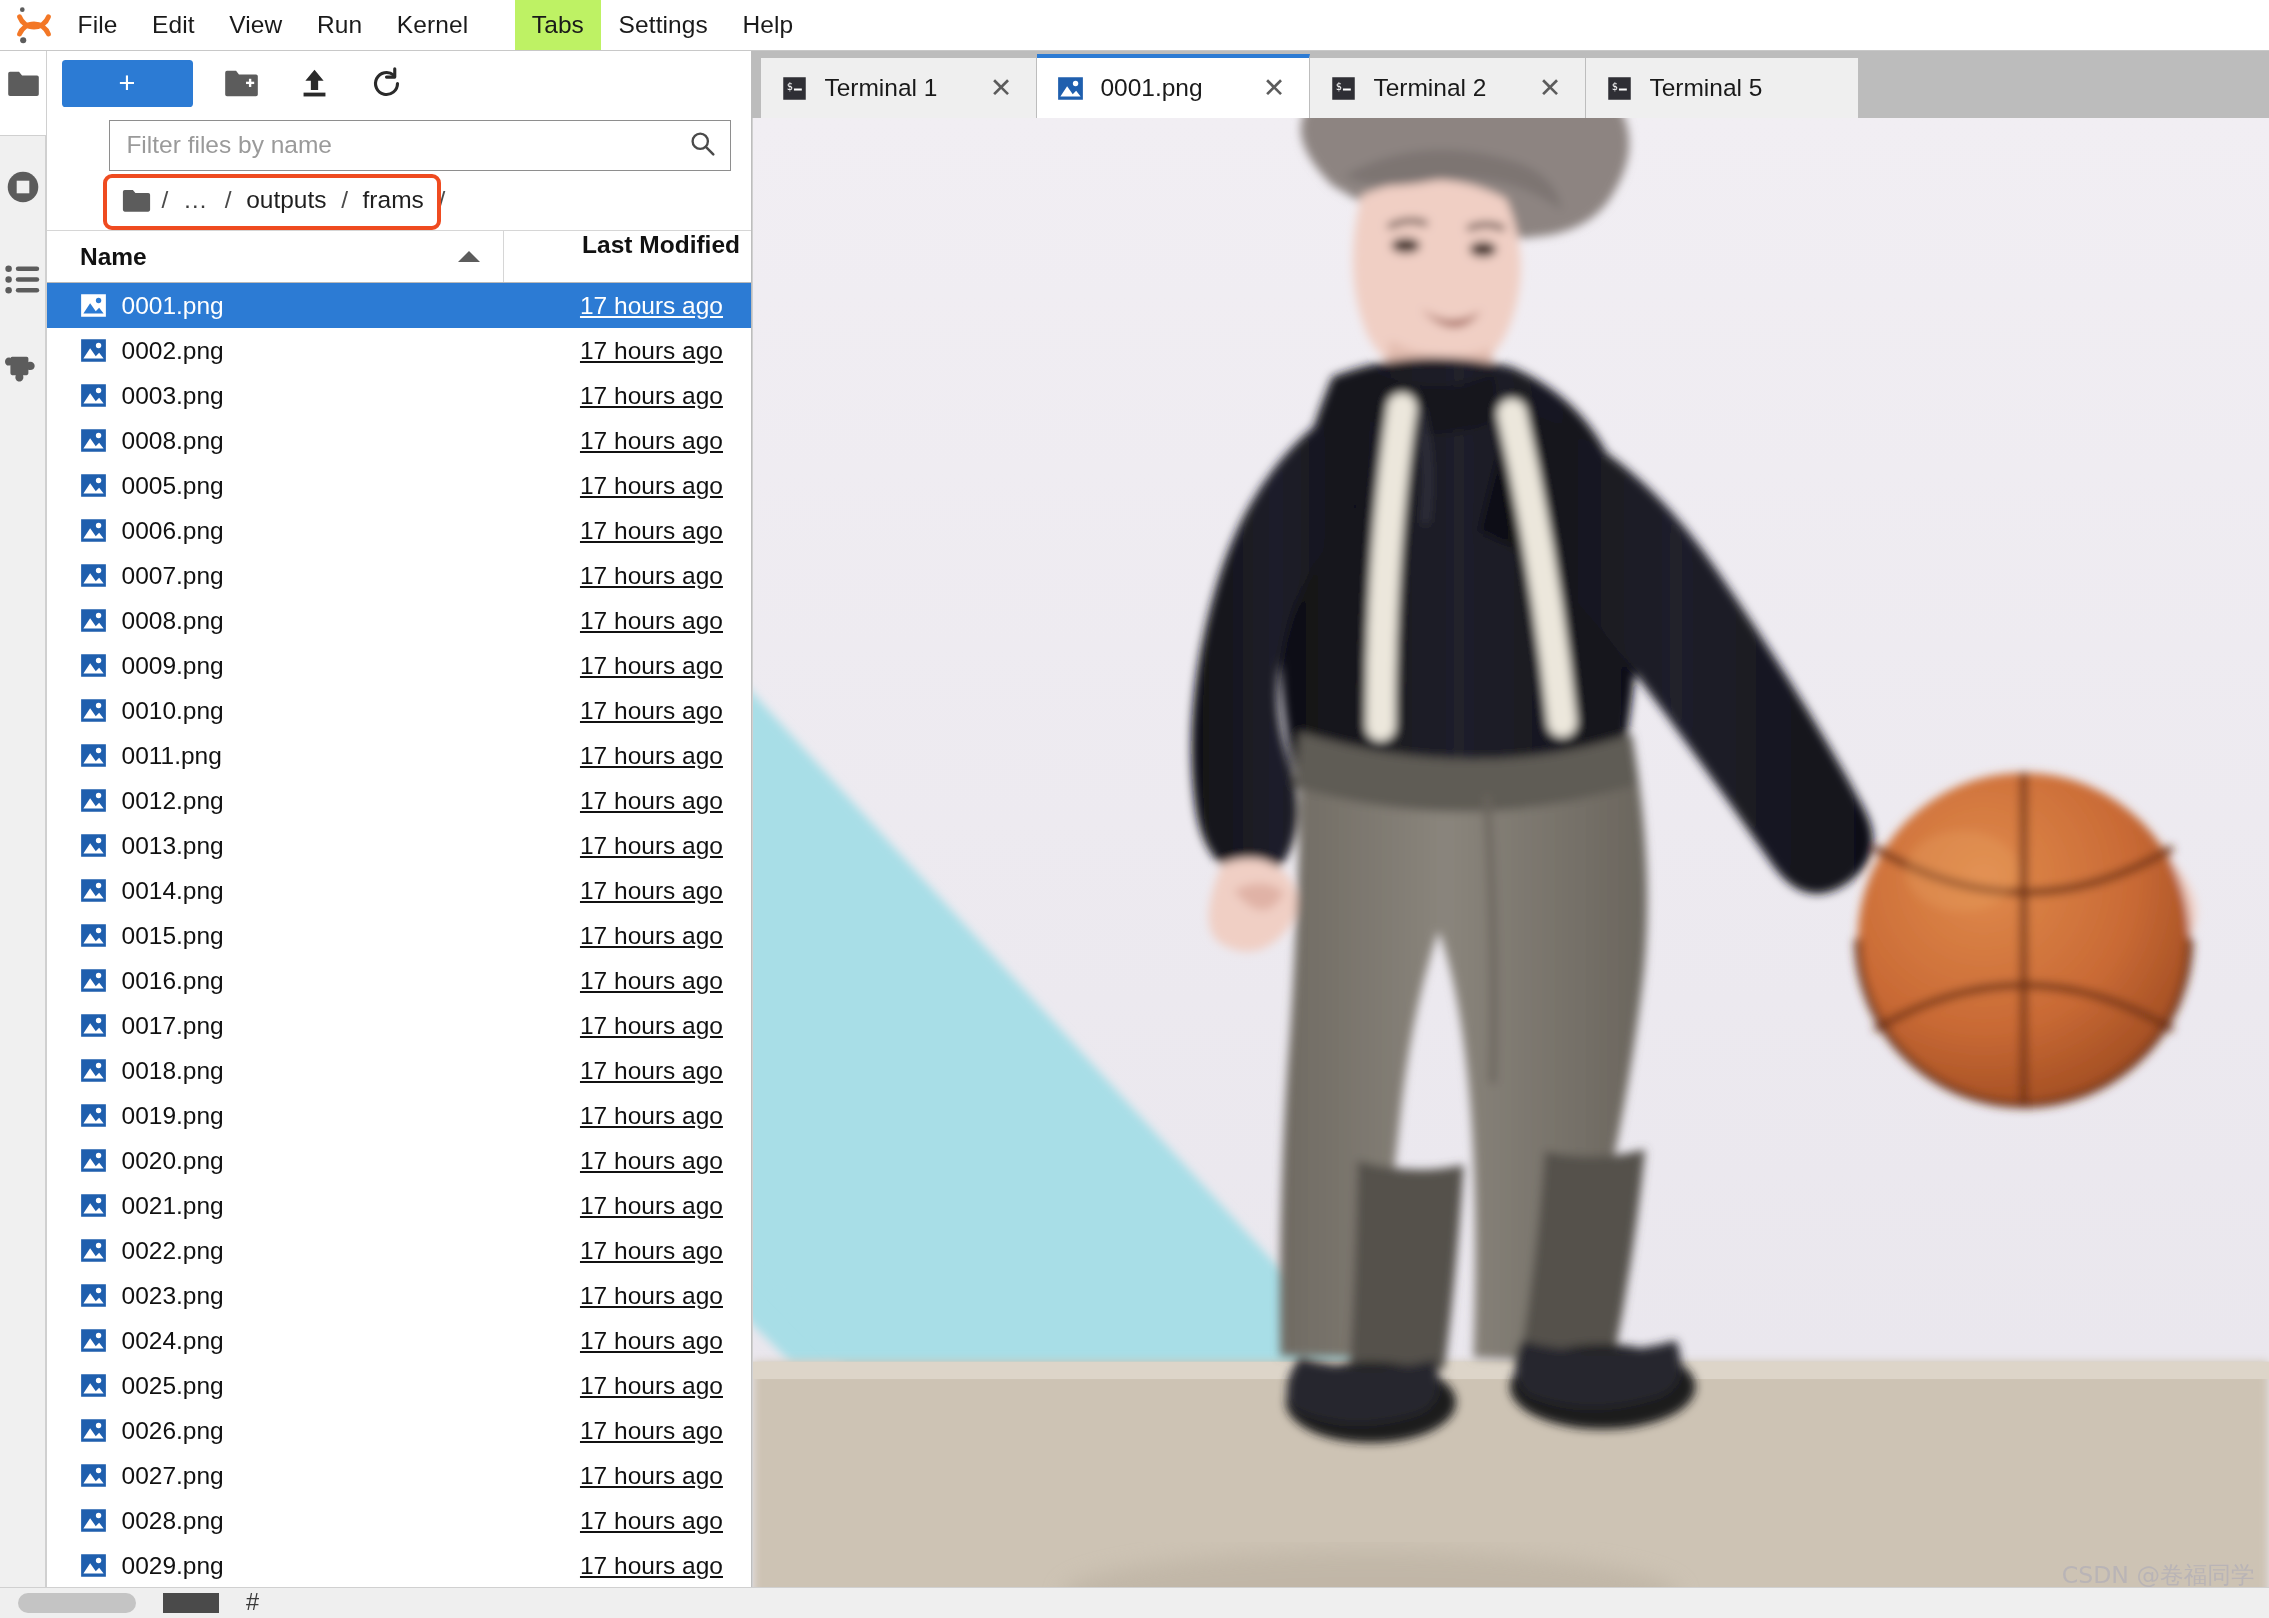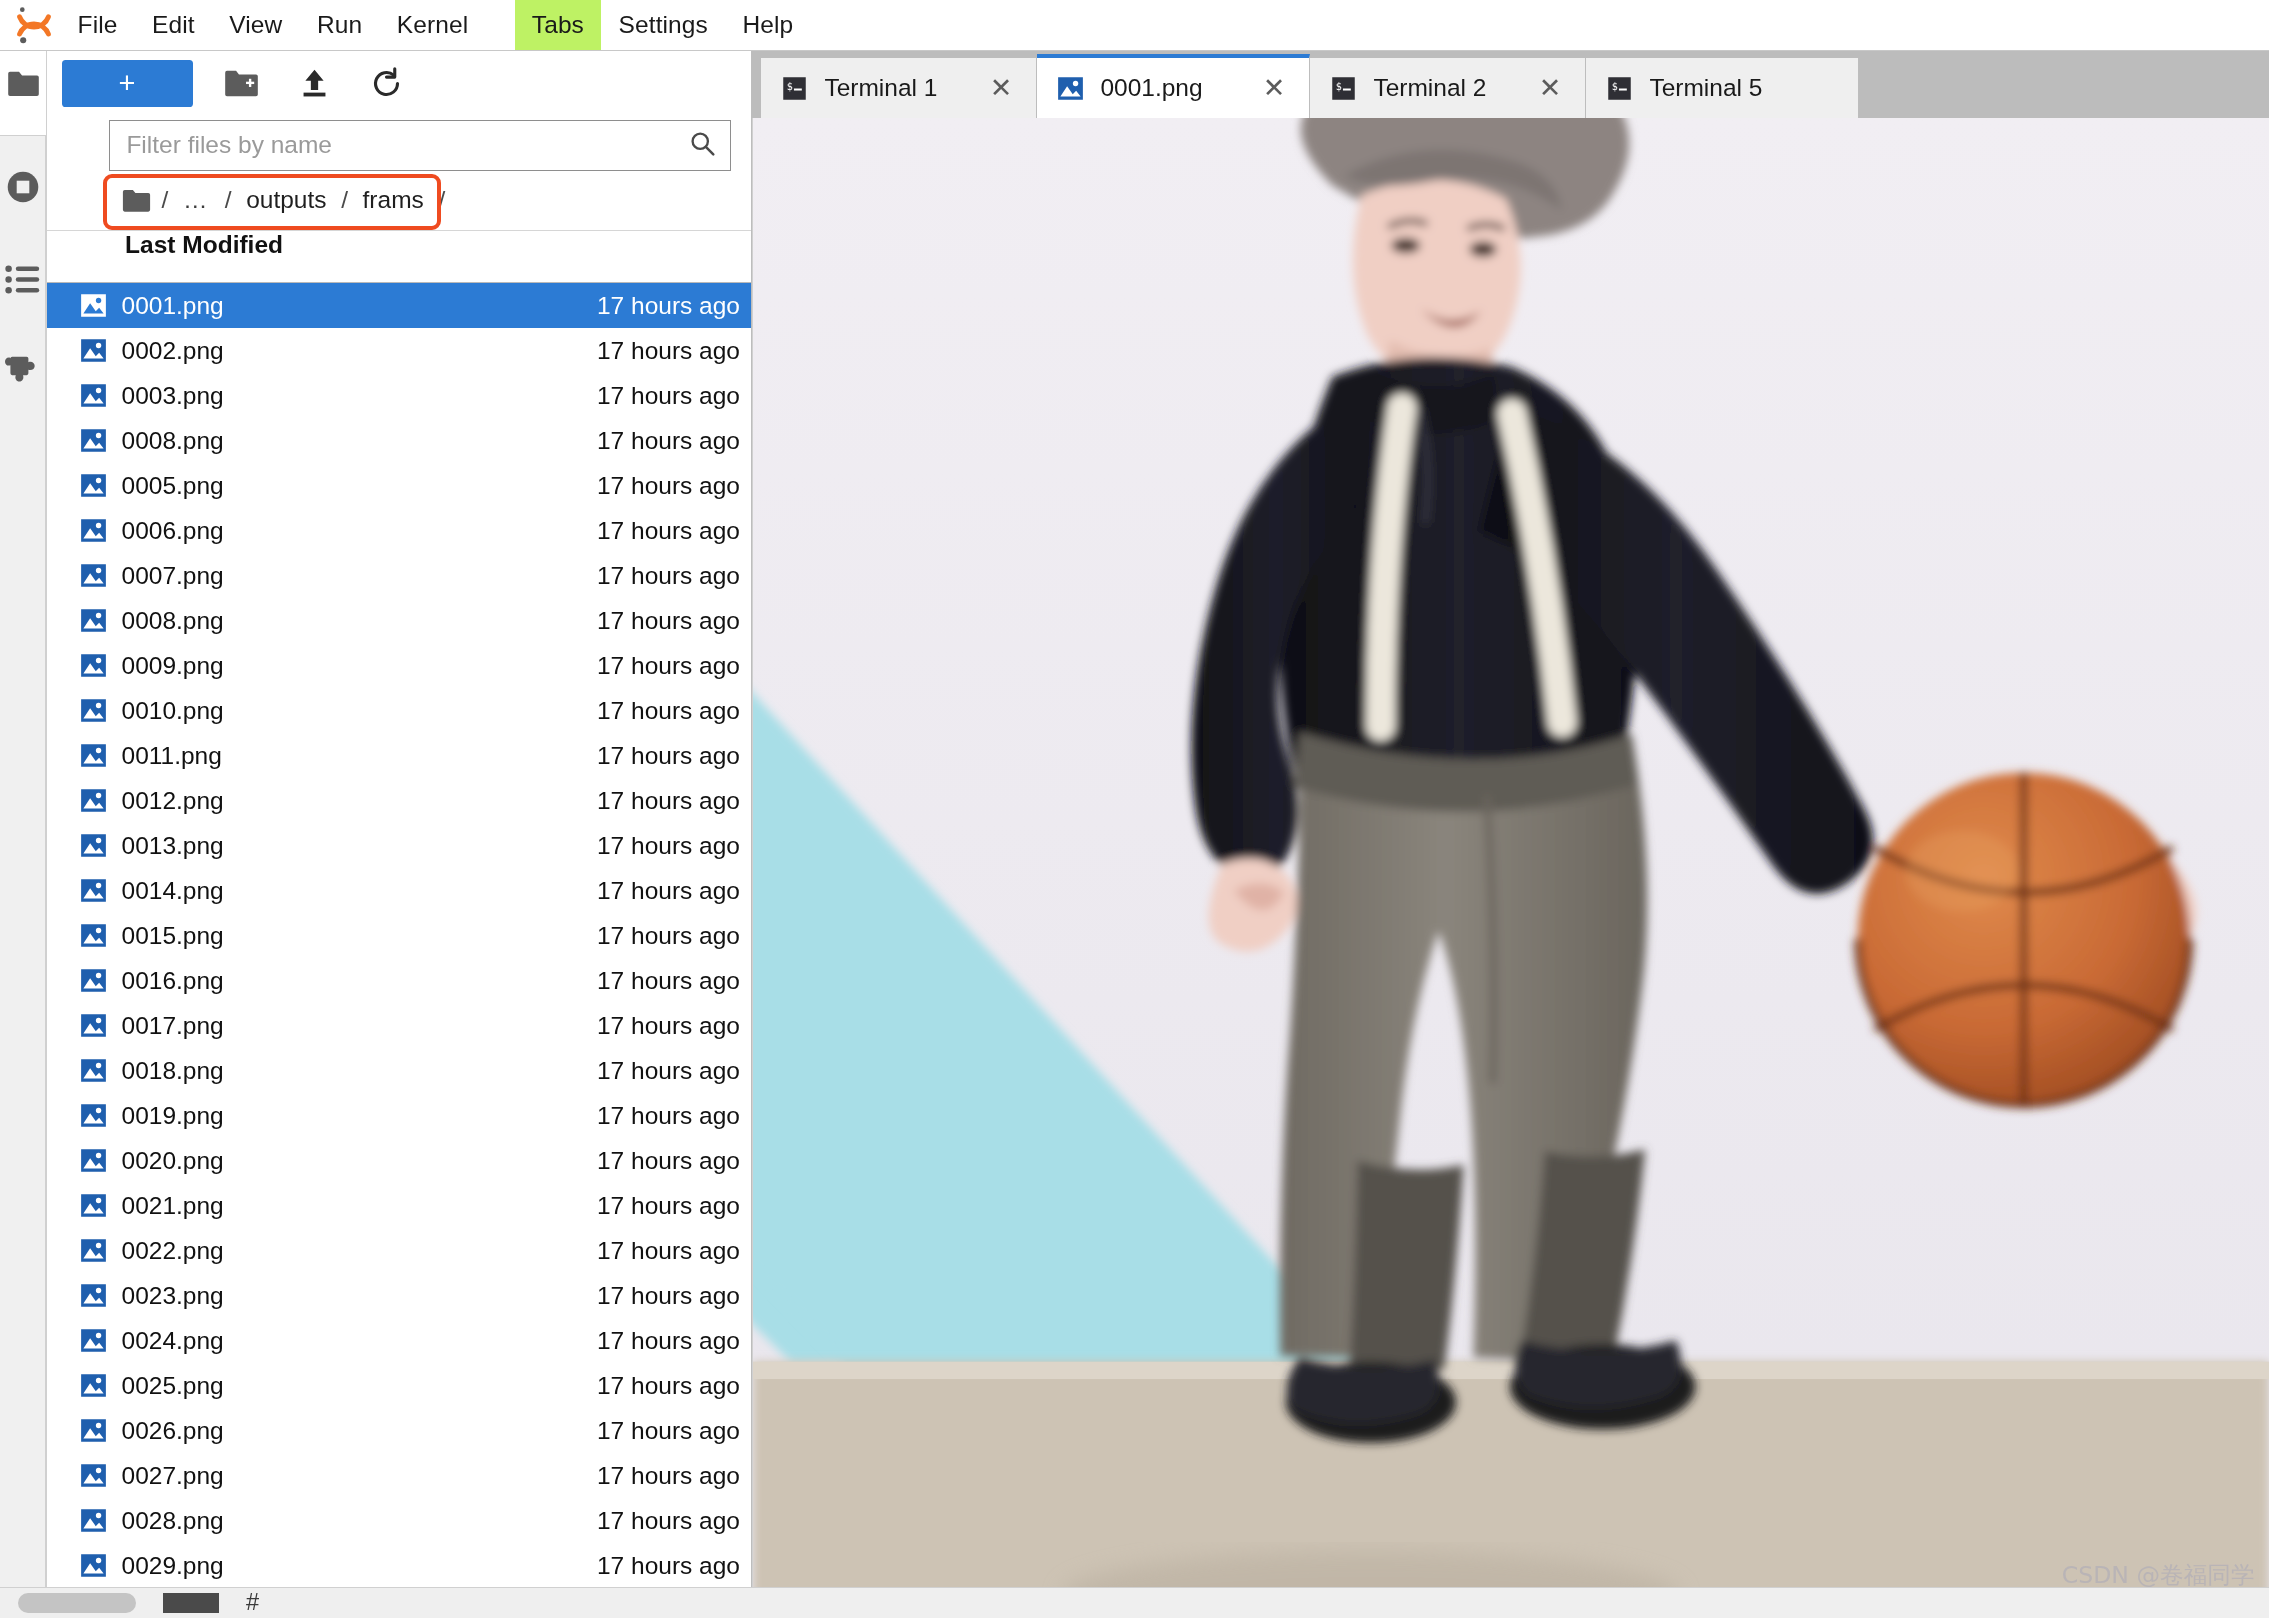--- a/index.html
+++ b/index.html
@@ -148,21 +148,21 @@
   
   .fb-list { flex: 1 1 auto; overflow: hidden; background: #fff; }
   .fb-row {
     display: flex; align-items: center;
     height: 45px;
     font-size: 24.5px; color: #111;
     cursor: pointer;
   }
   .fb-row.selected { background: #2c7bd4; color: #fff; }
   .fb-row .rname { flex: 1 1 auto; display: flex; align-items: center; gap: 14.5px; padding-left: 33px; }
-  .fb-row .rmod { width: 247px; flex: 0 0 247px; text-align: right; padding-right: 11px; }
+  .fb-row .rmod { width: 247px; flex: 0 0 247px; text-align: right; padding-right: 28px; text-decoration: underline; }
 
   .img-icon { width: 27px; height: 27px; flex: 0 0 27px; display:block; }
 
   
   .mainarea { flex: 1 1 auto; display: flex; flex-direction: column; min-width: 0; background: #fff; }
   .tabbar {
     height: 67px; flex: 0 0 67px;
     display: flex; align-items: flex-end;
     background: #bcbcbc;
     padding-left: 9px;
@@ -333,20 +333,24 @@
           <span class="crumb crumb-sep">/</span>
           <span class="crumb">outputs</span>
           <span class="crumb crumb-sep">/</span>
           <span class="crumb">frams</span>
           <span class="crumb crumb-sep">/</span>
         </div>
         <div class="annot-box"></div>
       </div>
 
       <div class="fb-listhead">
+        <div class="col-name">
+          <span>Name</span>
+          <span class="sort-caret"></span>
+        </div>
         <div class="col-mod">
           <span>Last Modified</span>
         </div>
       </div>
 
       <div class="fb-list" id="file-list">
           <div class="fb-row selected">
             <div class="rname">
               <svg class="img-icon" viewBox="0 0 24 24">
                 <rect x="1" y="2" width="22" height="20" fill="#ffffff"></rect>

